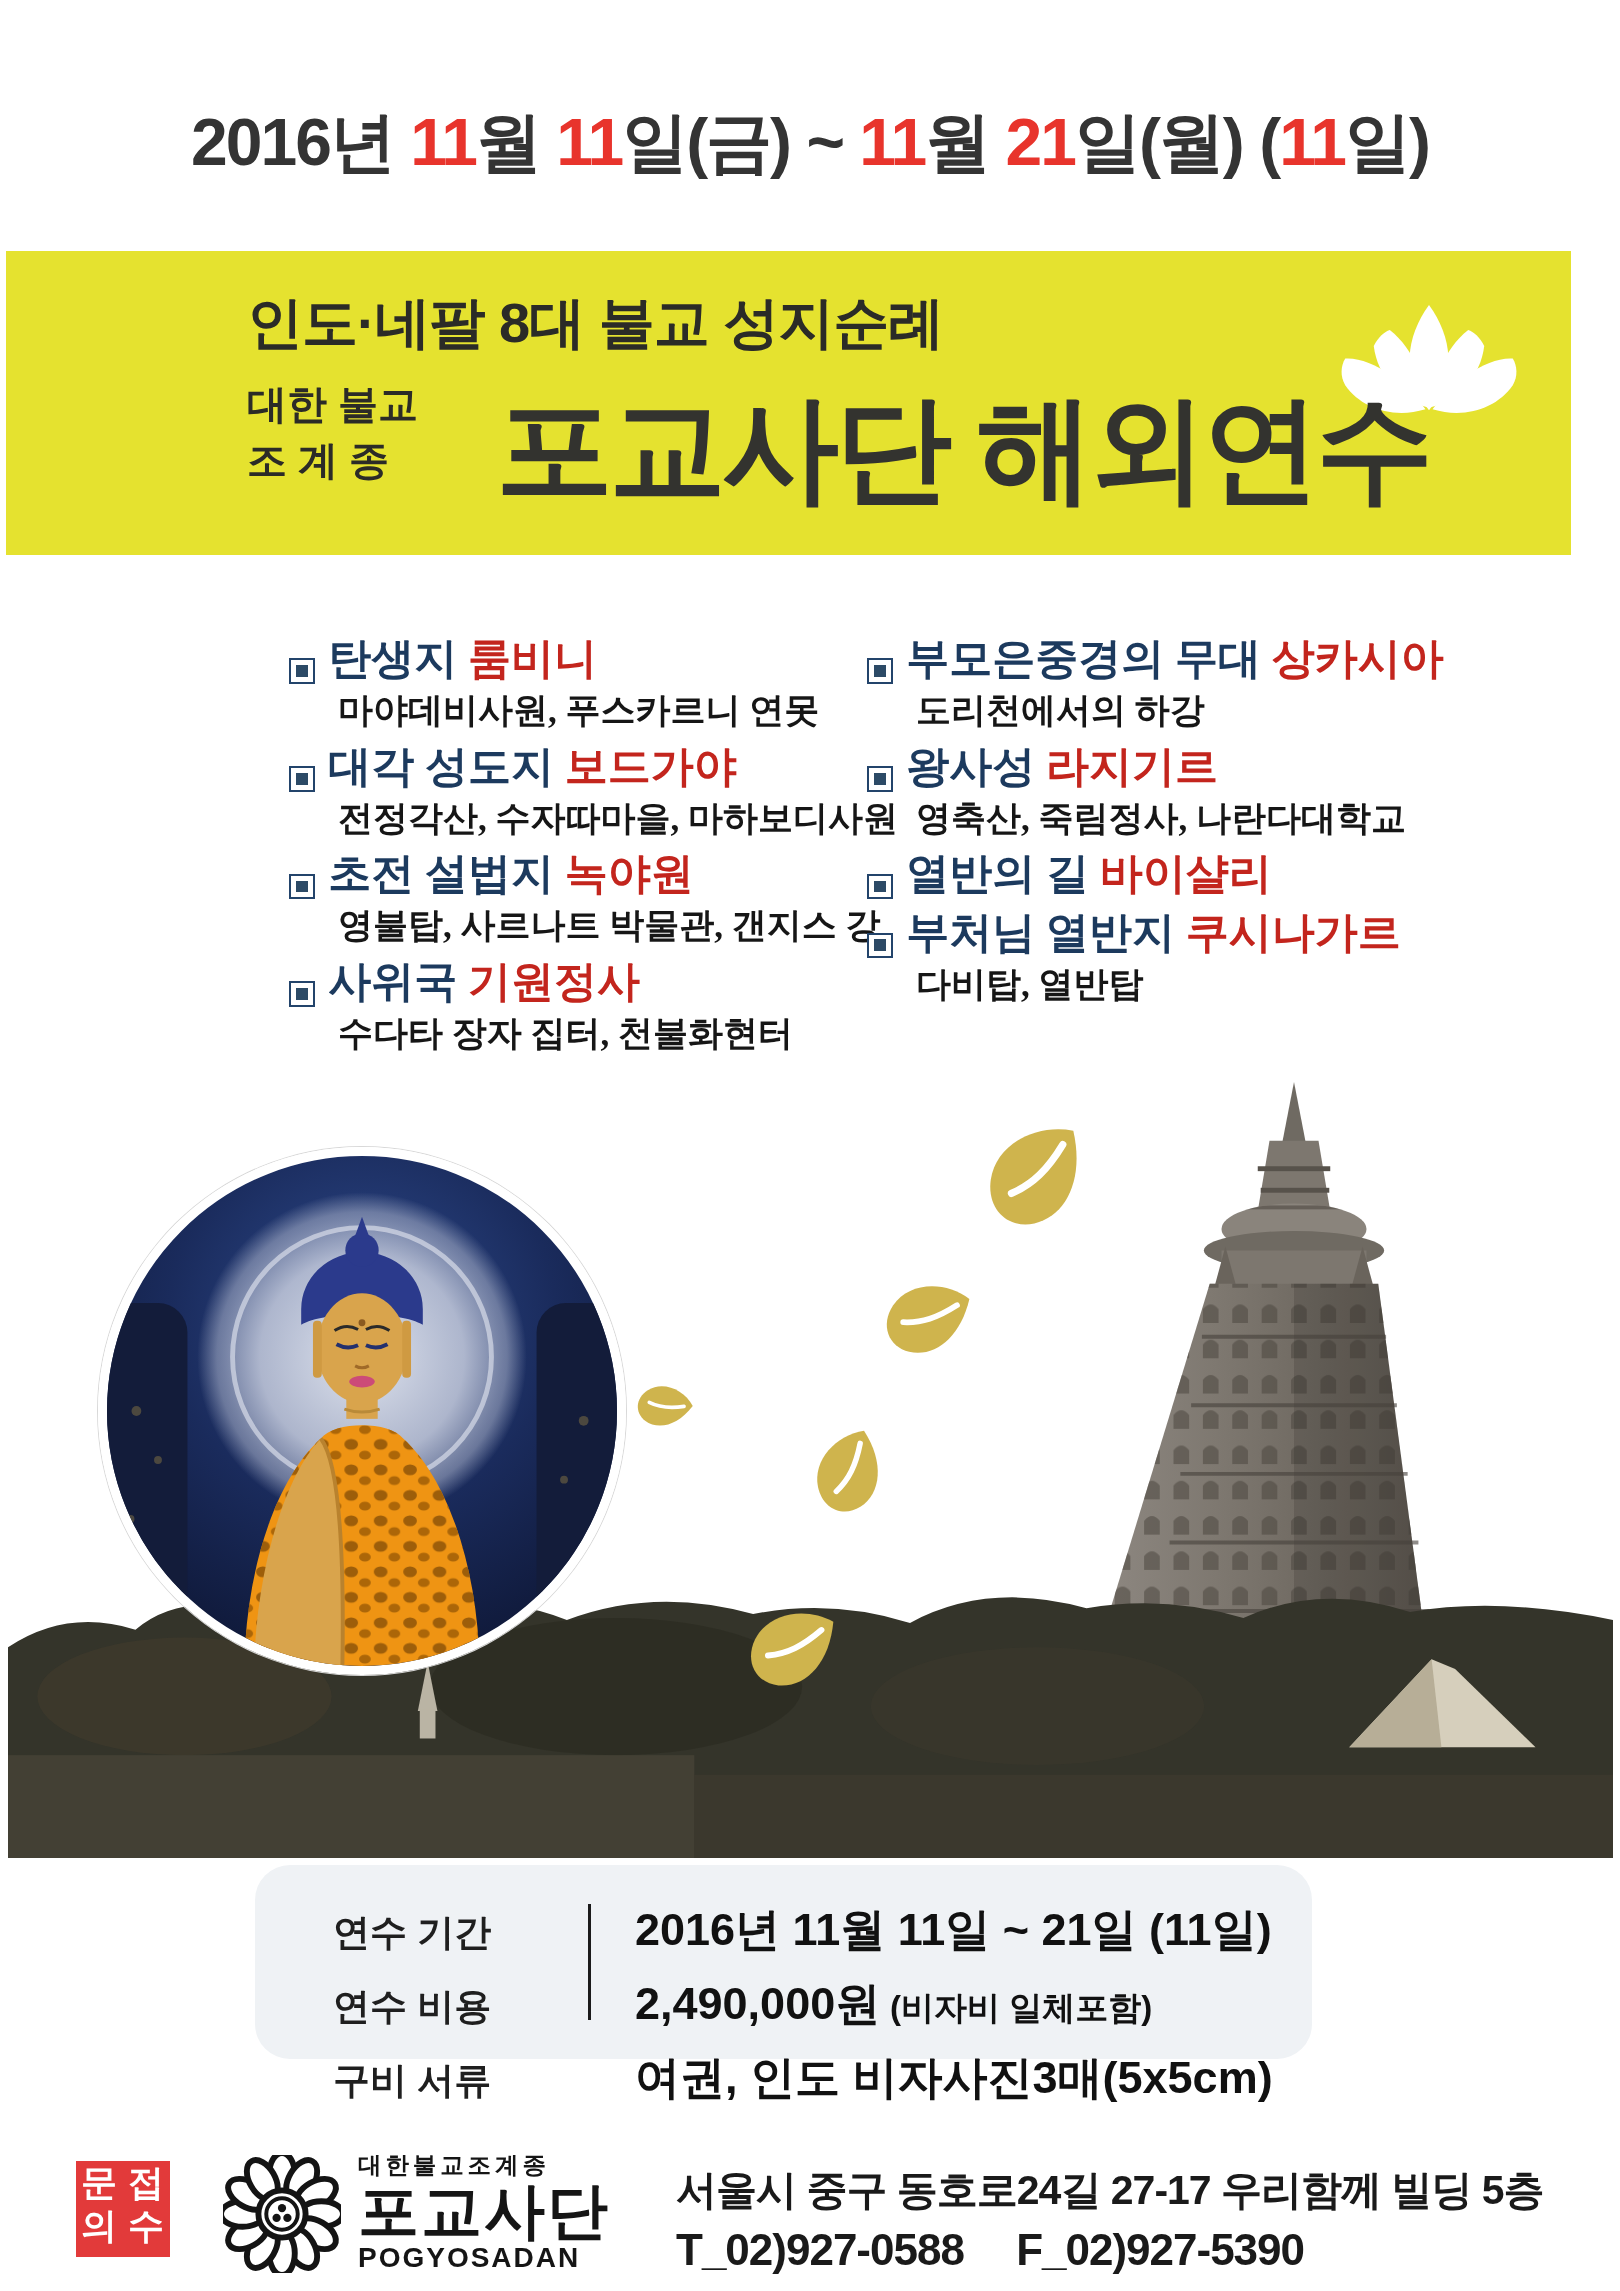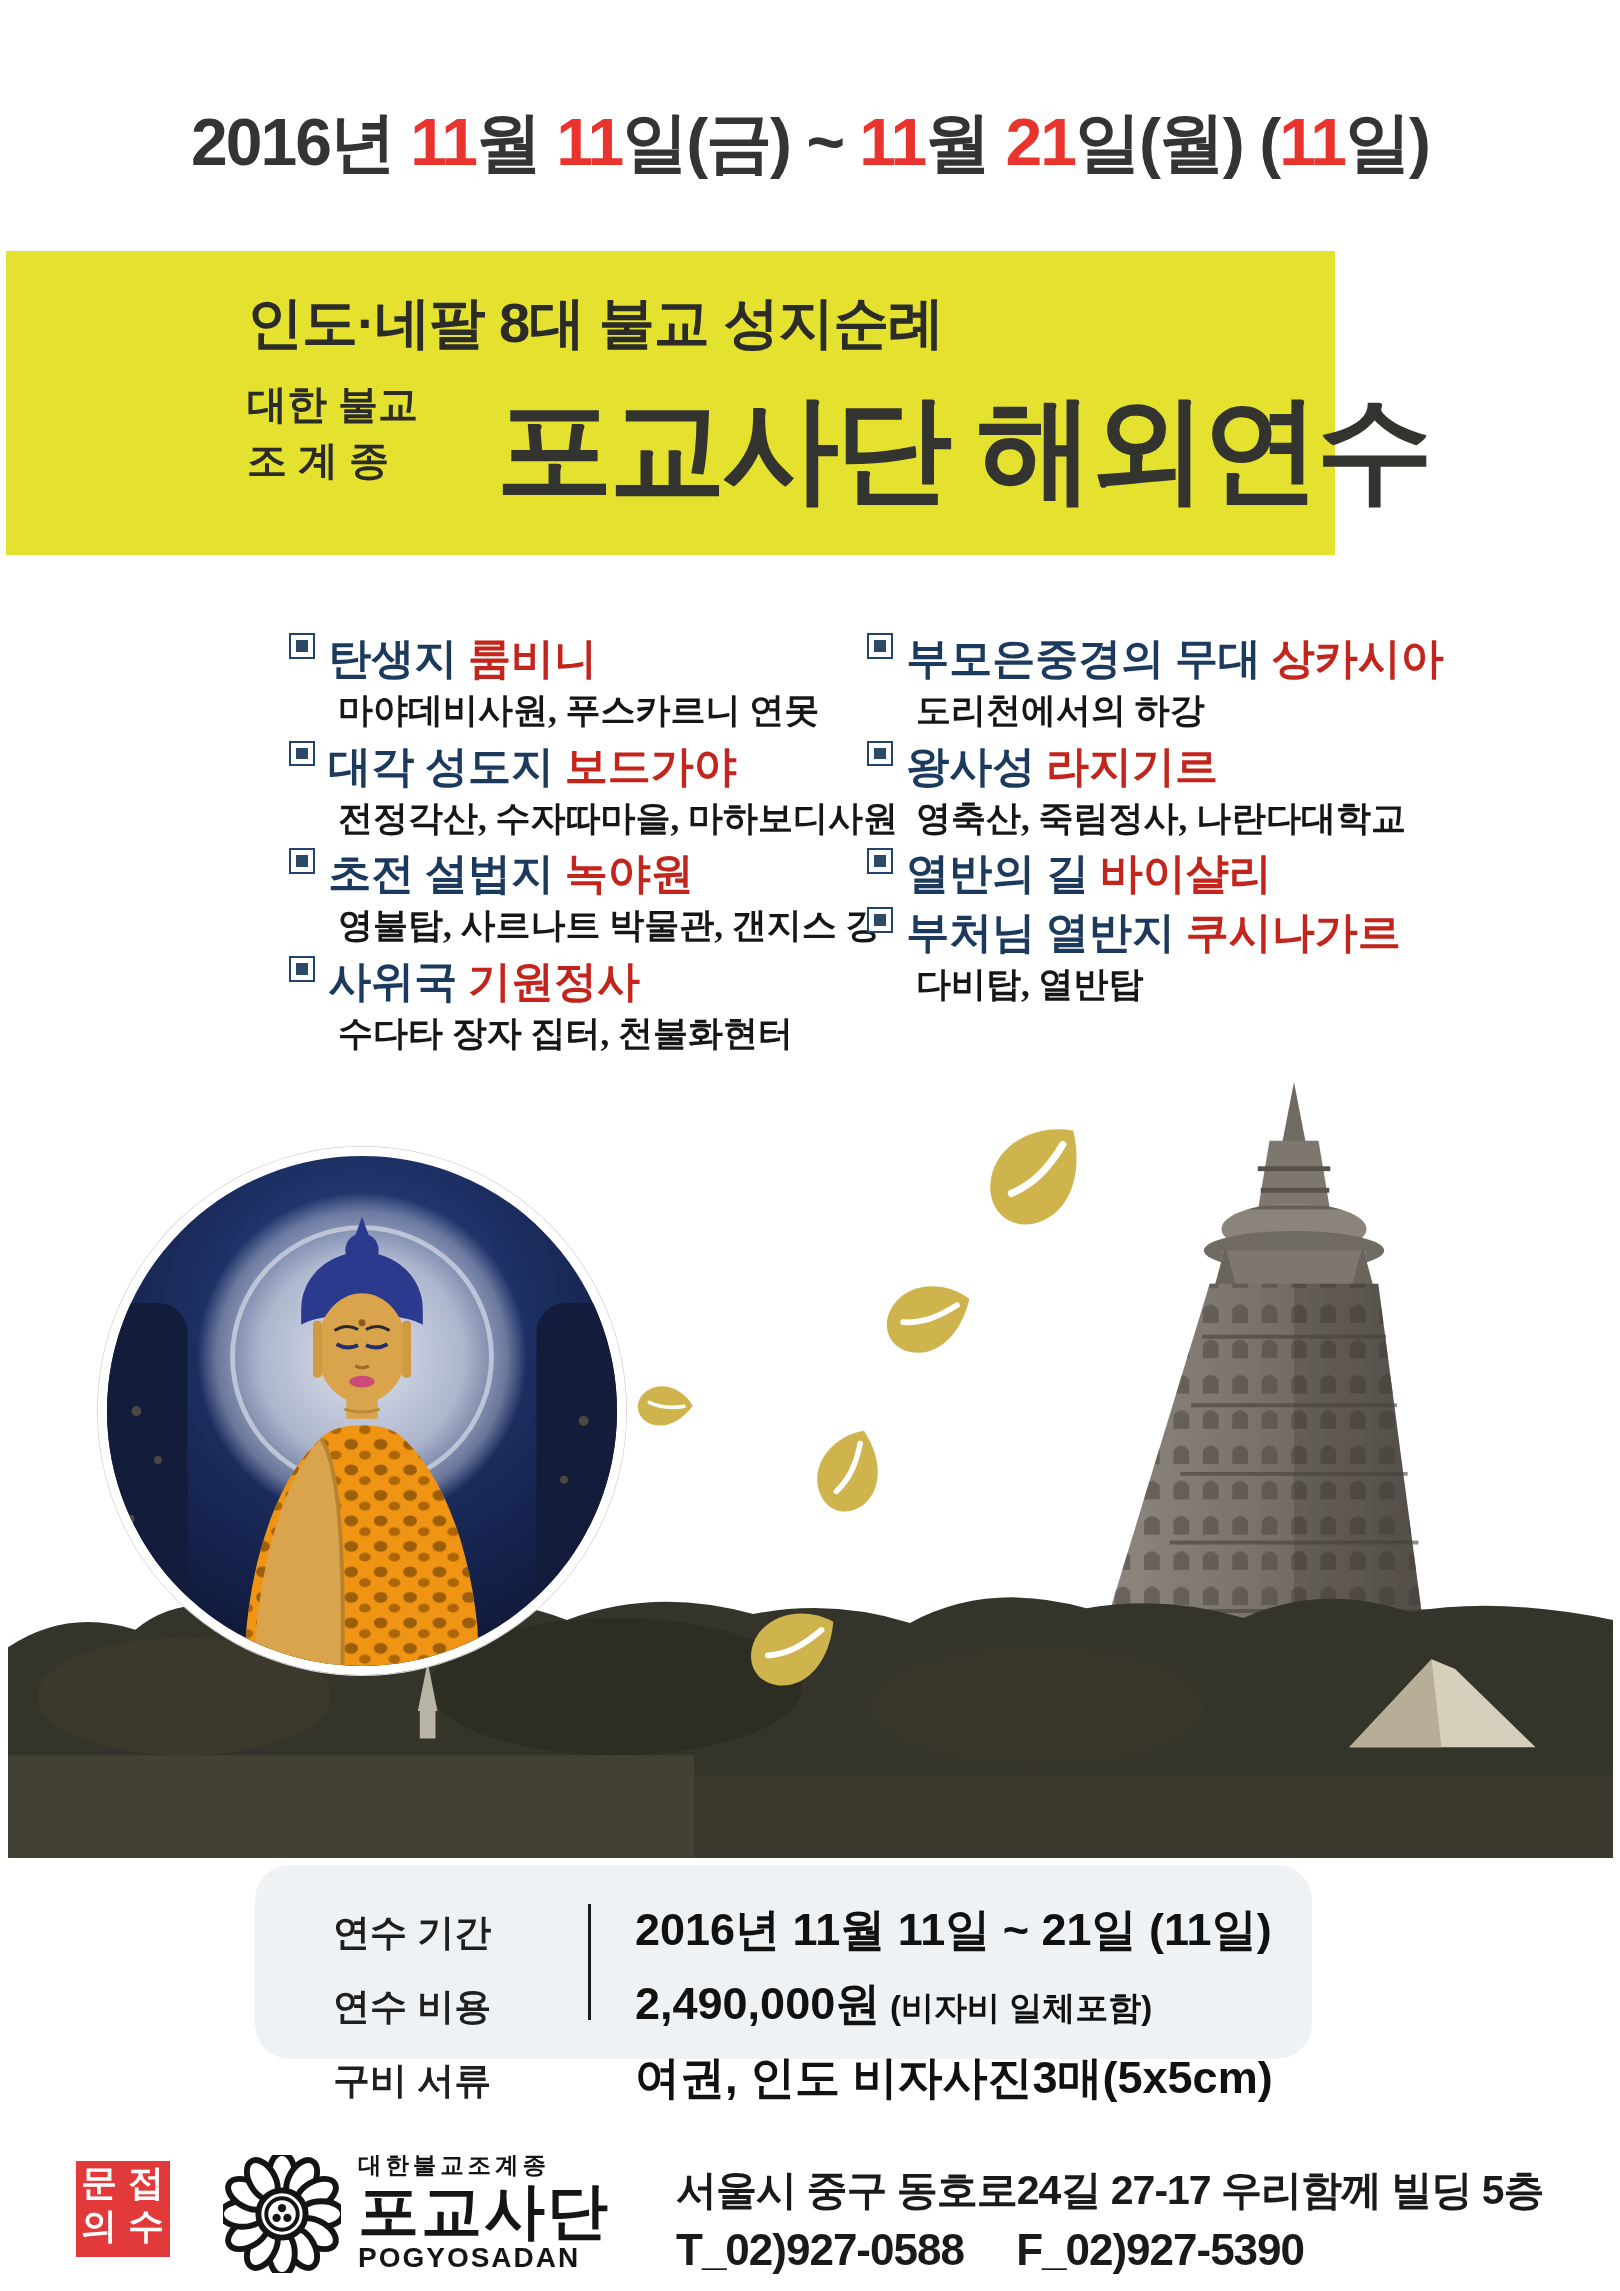--- a/index.html
+++ b/index.html
@@ -9,42 +9,42 @@
   }
   
   .date-heading{
     position:absolute;top:98px;left:0;width:1620px;text-align:center;
     font-size:66px;font-weight:bold;color:#343434;letter-spacing:-2px;white-space:nowrap;
   }
   .date-heading .seg{color:#343434;}
   .date-heading .seg.red{color:#e8342c;}
   
   .banner{
-    position:absolute;left:5.9px;top:251px;width:1329px;height:304px;background:#e5e22f;
+    position:absolute;left:5.9px;top:251px;width:1565px;height:304px;background:#e5e22f;
   }
   .banner-subtitle{
     position:absolute;left:241px;top:35px;font-size:56px;font-weight:bold;color:#2b2b27;
     letter-spacing:-1px;white-space:nowrap;
   }
   .banner-org{
     position:absolute;left:241px;top:125px;color:#2b2b27;font-weight:bold;
     font-size:40px;line-height:56px;white-space:pre;
   }
   .banner-title{
     position:absolute;left:490px;top:120px;font-size:117px;font-weight:bold;color:#33332f;
     letter-spacing:-3.9px;white-space:nowrap;z-index:2;
   }
   .banner-lotus{position:absolute;left:1325px;top:41px;width:196px;height:167px;z-index:1;}
   
   .pilgrim-col{position:absolute;top:633px;width:564px;}
   .pilgrim-col.left{left:289px;}
   .pilgrim-col.right{left:867px;}
   .pilgrim-item{margin-bottom:7.8px;}
   .pilgrim-title{
-    display:flex;align-items:flex-start;gap:13.7px;
+    display:flex;align-items:flex-end;gap:13.7px;
     font-family:"Liberation Serif",serif;font-weight:700;font-size:43px;line-height:51px;
     color:#1c3a5e;white-space:nowrap;
   }
   .bullet{
     flex:0 0 auto;width:21.6px;height:21.6px;border:2.9px solid #23446b;background:#fff;
     display:flex;align-items:center;justify-content:center;
   }
   .bullet i{display:block;width:11.8px;height:11.8px;background:#2c4a66;}
   .place{color:#c3251d;}
   .pilgrim-sub{

